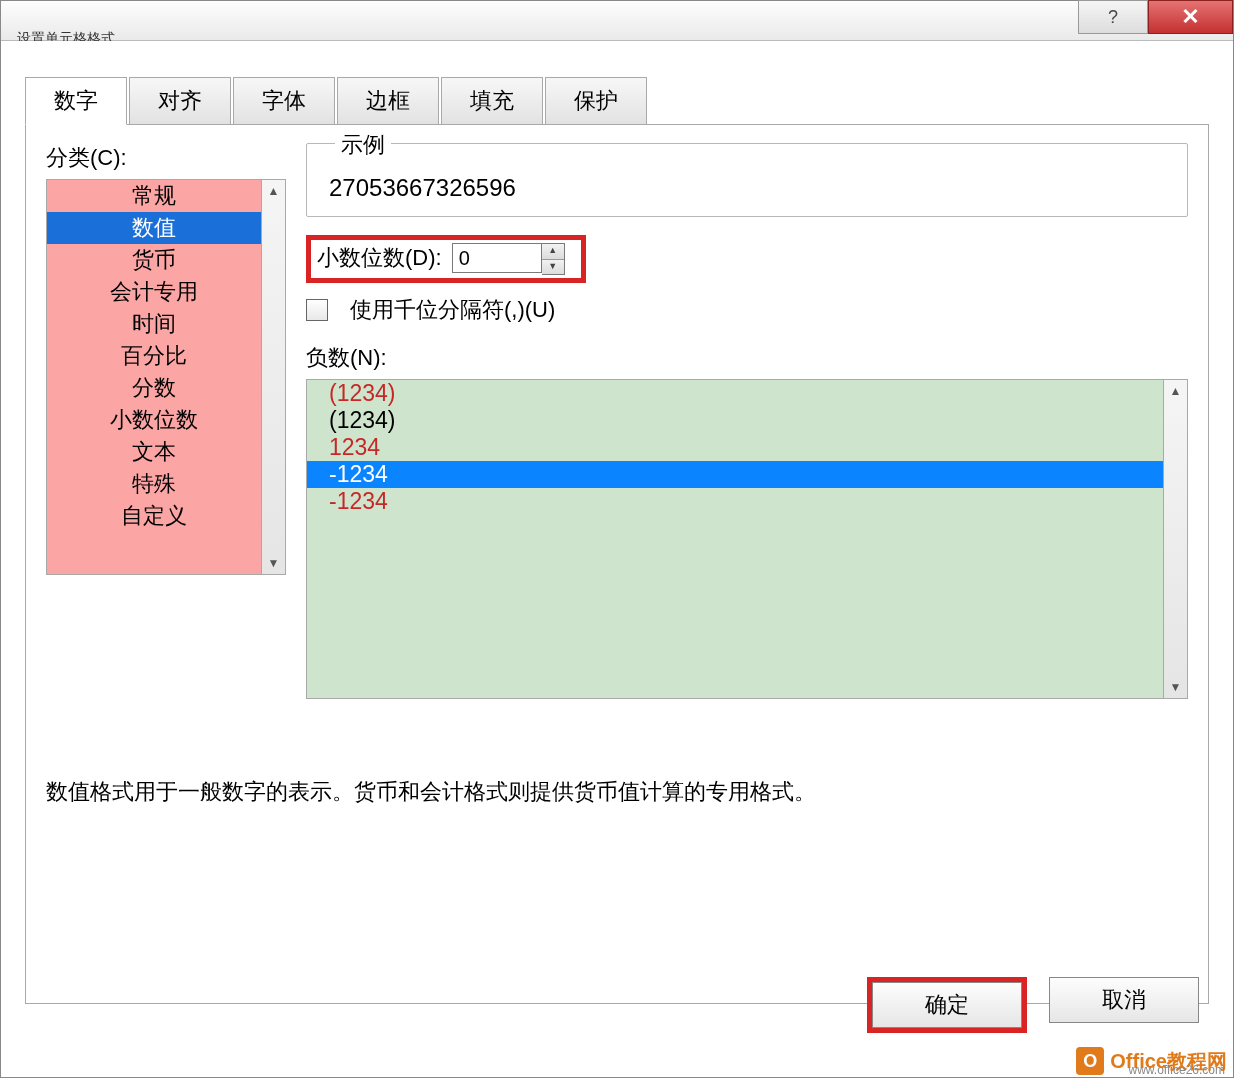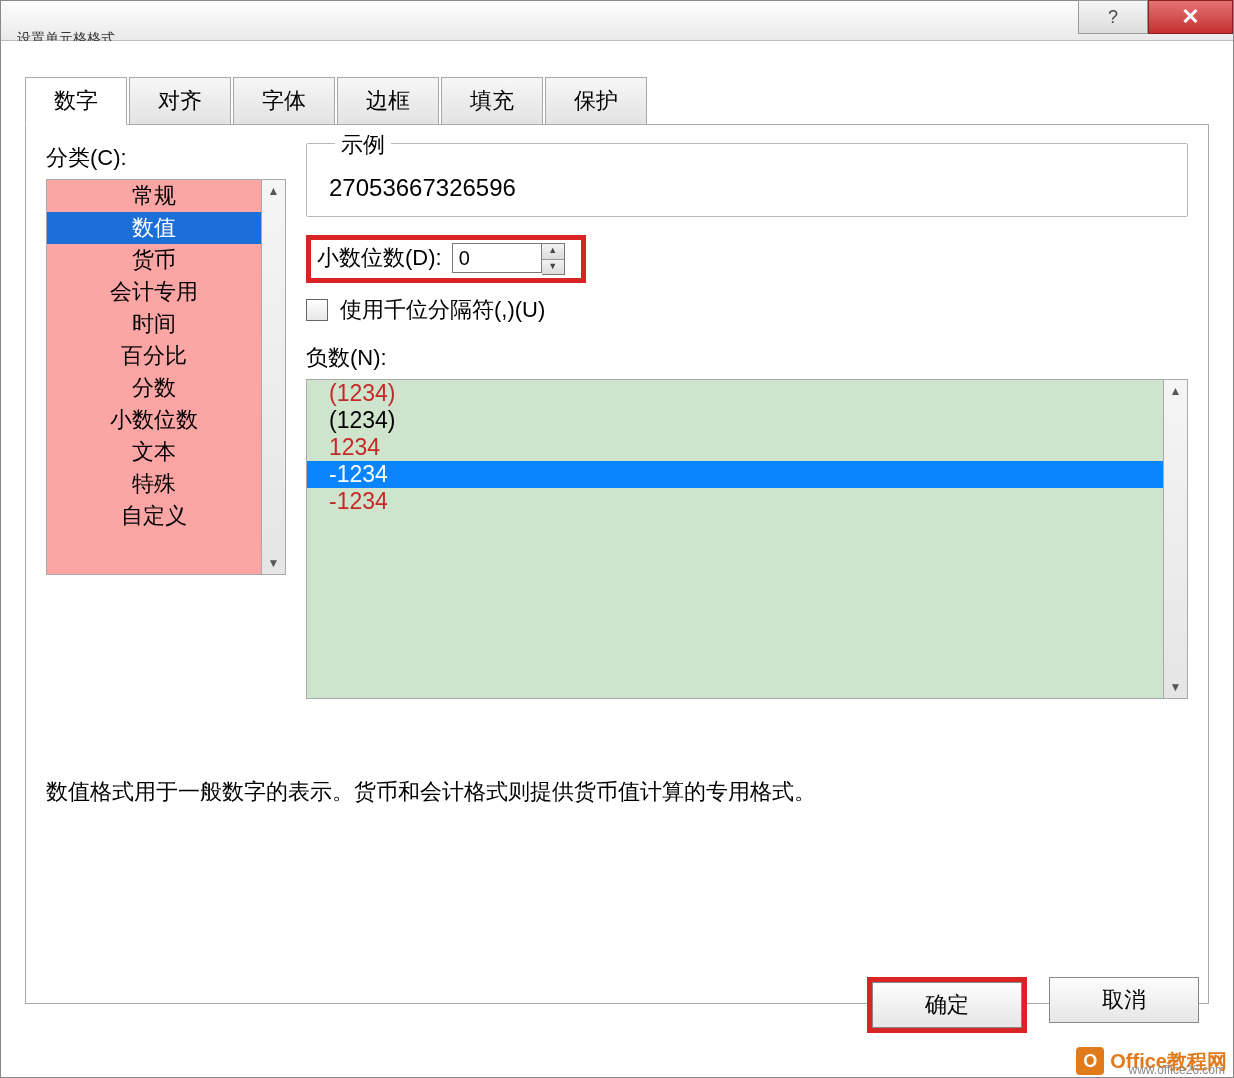--- a/index.html
+++ b/index.html
@@ -146,21 +146,21 @@
   border:1px solid #7a7a7a; border-left:none;
 }
 .spin-btn {
   width:22px; height:15px;
   background: linear-gradient(#f2f2f2,#dcdcdc);
   font-size:9px; line-height:13px; text-align:center;
   color:#444;
   cursor:pointer;
 }
 .spin-btn + .spin-btn{border-top:1px solid #999;}
-.checkbox-row { display:flex; align-items:center; gap:12px; margin-bottom:18px; font-size:22px;}
+.checkbox-row { display:flex; align-items:center; gap:22px; margin-bottom:18px; font-size:22px;}
 .chk {
   width:22px; height:22px; border:1px solid #666;
   background: linear-gradient(#fff,#e8e8e8);
   display:inline-block;
 }
 .neg-label { font-size:22px; margin-bottom:6px; display:block;}
 .neg-box {
   border:1px solid #a9a9a9;
   background:#cfe4cd;
   height:320px;

